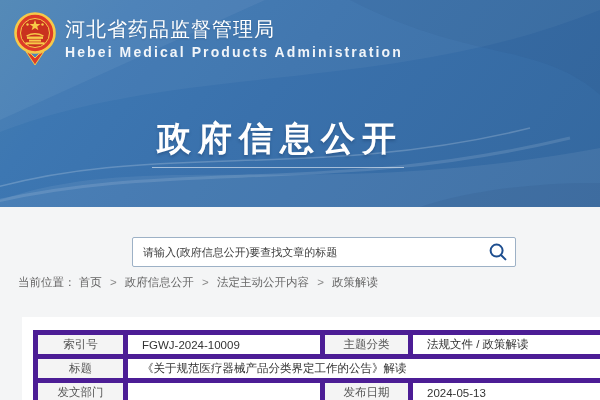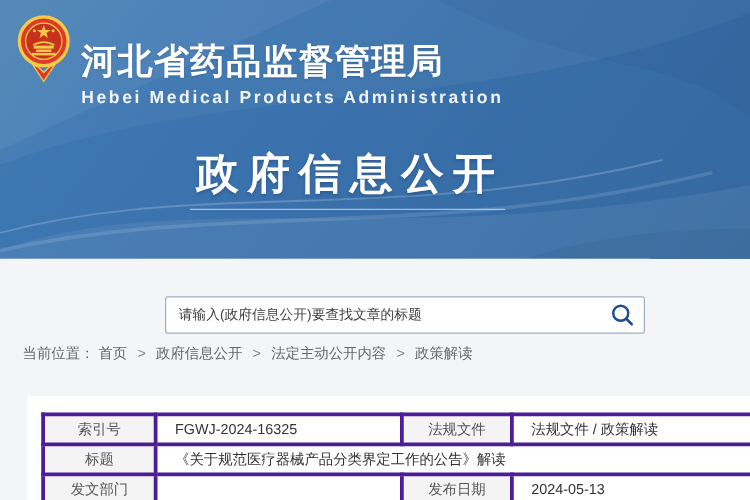--- a/index.html
+++ b/index.html
@@ -25,25 +25,24 @@
   }
   .banner svg.waves { position: absolute; left: 0; top: 0; }
 
   .logo-row {
     position: absolute; left: 13px; top: 8px;
     display: flex; align-items: flex-start;
   }
   .emblem { width: 44px; height: 60px; margin-right: 8px; }
   .agency-names { padding-top: 10px; }
   .agency-cn {
-    color: #ffffff; font-size: 28px; font-weight: bold;
+    color: #ffffff; font-size: 20px; font-weight: normal;
     letter-spacing: 1px; line-height: 1.1;
     text-shadow: 0 1px 2px rgba(0,0,0,0.15);
     white-space: nowrap;
-    margin-top: 16px;
   }
   .agency-en {
     color: rgba(255,255,255,0.92); font-size: 14px;
     letter-spacing: 2.1px; margin-top: 4px; font-weight: bold;
     white-space: nowrap;
   }
 
   .banner-title {
     position: absolute; left: 60px; top: 116px; width: 440px;
     text-align: center;
@@ -103,21 +102,21 @@
   }
 
   table.info-table {
     position: absolute; left: 11px; top: 13px;
     width: 645px;
     border-collapse: collapse;
     table-layout: fixed;
     font-size: 11.5px;
   }
   .info-table td {
-    border: 3px solid #4c1d95;
+    border: 5px solid #4c1d95;
     height: 24px;
     padding: 0;
     vertical-align: middle;
     overflow: hidden; white-space: nowrap;
   }
   .info-table td.lbl {
     background: #f4f4f4;
     color: #555;
     text-align: center;
   }
@@ -193,22 +192,22 @@
       <table class="info-table">
         <colgroup>
           <col style="width:90px">
             <col style="width:197px">
           <col style="width:88px">
             <col style="width:270px">
         </colgroup>
         <tbody>
             <tr>
           <td class="lbl">索引号</td>
-          <td class="val">FGWJ-2024-16325</td>
-          <td class="lbl">法规文件</td>
+          <td class="val">FGWJ-2024-10009</td>
+          <td class="lbl">主题分类</td>
           <td class="val">法规文件 / 政策解读</td>
         </tr>
         <tr>
           <td class="lbl">标题</td>
           <td class="val" colspan="3">《关于规范医疗器械产品分类界定工作的公告》解读</td>
         </tr>
         <tr>
           <td class="lbl">发文部门</td>
           <td class="val"></td>
           <td class="lbl">发布日期</td>

